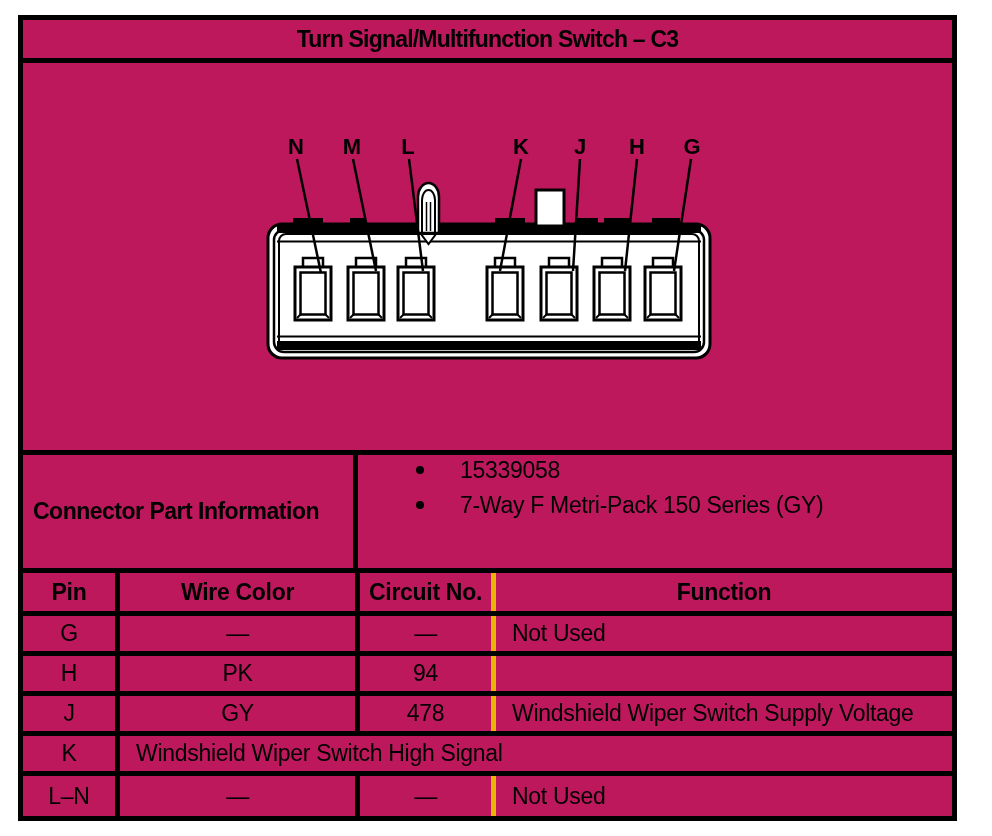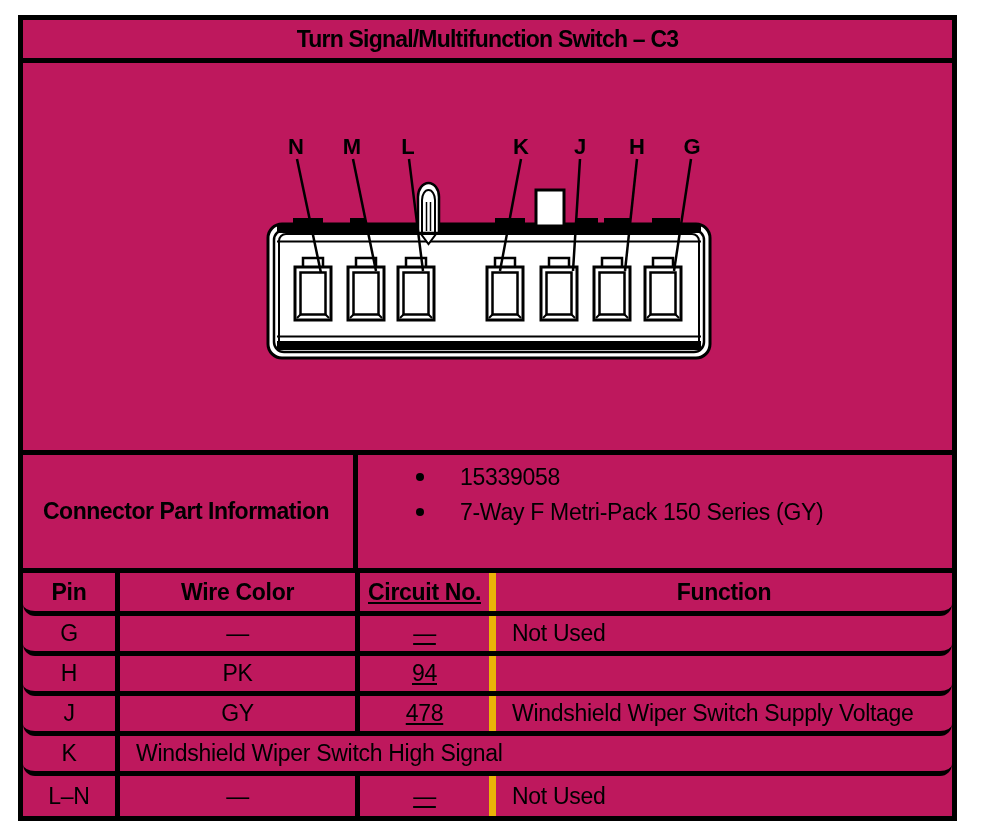--- a/index.html
+++ b/index.html
@@ -18,41 +18,41 @@
     height:43px;border-bottom:5px solid #000;
     display:flex;align-items:center;justify-content:center;
     font-weight:bold;font-size:23px;letter-spacing:-0.8px;
   }
   .diagram-row{height:392px;border-bottom:5px solid #000;position:relative;}
   .diagram-row svg{display:block;}
   svg .pin-label{font-family:"Liberation Sans",sans-serif;font-weight:bold;font-size:22px;}
   .partinfo-row{height:118px;border-bottom:5px solid #000;display:flex;}
   .pi-left{
     width:335px;border-right:5px solid #000;box-sizing:border-box;
-    display:flex;align-items:center;padding-left:20px;
+    display:flex;align-items:center;padding-left:10px;
     font-weight:bold;font-size:23px;letter-spacing:-0.5px;white-space:nowrap;overflow:hidden;
   }
-  .pi-right{flex:1;padding-top:7px;border-radius:27px;}
+  .pi-right{flex:1;border-radius:27px;}
   .bullet-item{display:flex;align-items:flex-start;height:35px;}
   .bullet-dot{
     width:8px;height:8px;border-radius:50%;background:#000;
     margin:11px 0 0 58px;flex:none;
   }
   .bullet-text{font-size:23px;letter-spacing:-0.3px;margin-left:36px;line-height:31px;white-space:nowrap;}
-  .thead,.trow{display:flex;font-size:23px;letter-spacing:-0.3px;border-radius:12px;}
+  .thead,.trow{display:flex;font-size:23px;letter-spacing:-0.3px;}
   .thead{height:43px;border-bottom:5px solid #000;font-weight:bold;}
   .trow{height:40px;border-bottom:5px solid #000;}
   .trow.last{border-bottom:none;}
   .cell{
     box-sizing:border-box;display:flex;align-items:center;justify-content:center;
     white-space:nowrap;overflow:hidden;
   }
   .c-pin{width:97px;border-right:5px solid #000;}
   .c-wire{width:240px;border-right:5px solid #000;}
-  .c-circuit{width:136px;border-right:7px solid #eab308;text-decoration:underline;}
+  .c-circuit{width:136px;border-right:5px solid #eab308;}
   .c-func{flex:1;}
   .trow .c-func{justify-content:flex-start;padding-left:16px;}
 </style>
 </head>
 <body>
 
 <div class="frame">
 
   <div class="row title-row">
     <span>Turn Signal/Multifunction Switch – C3</span>

